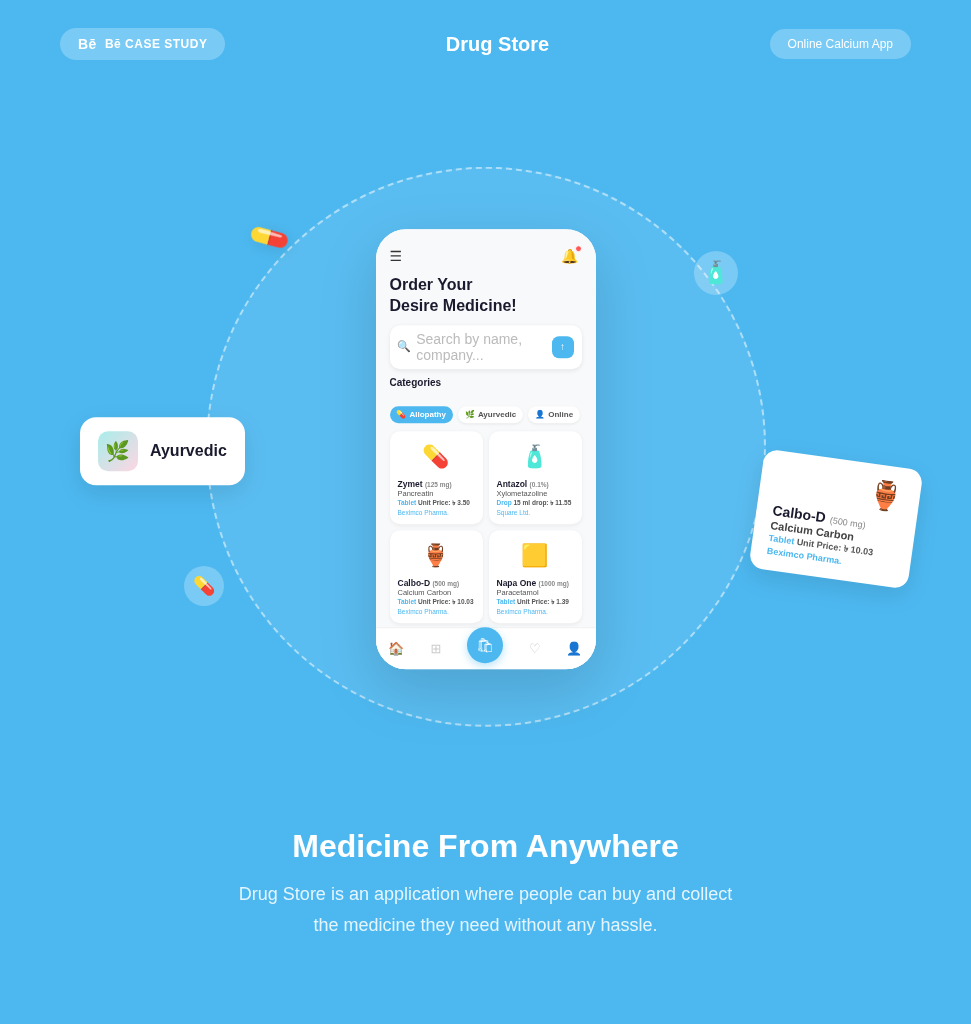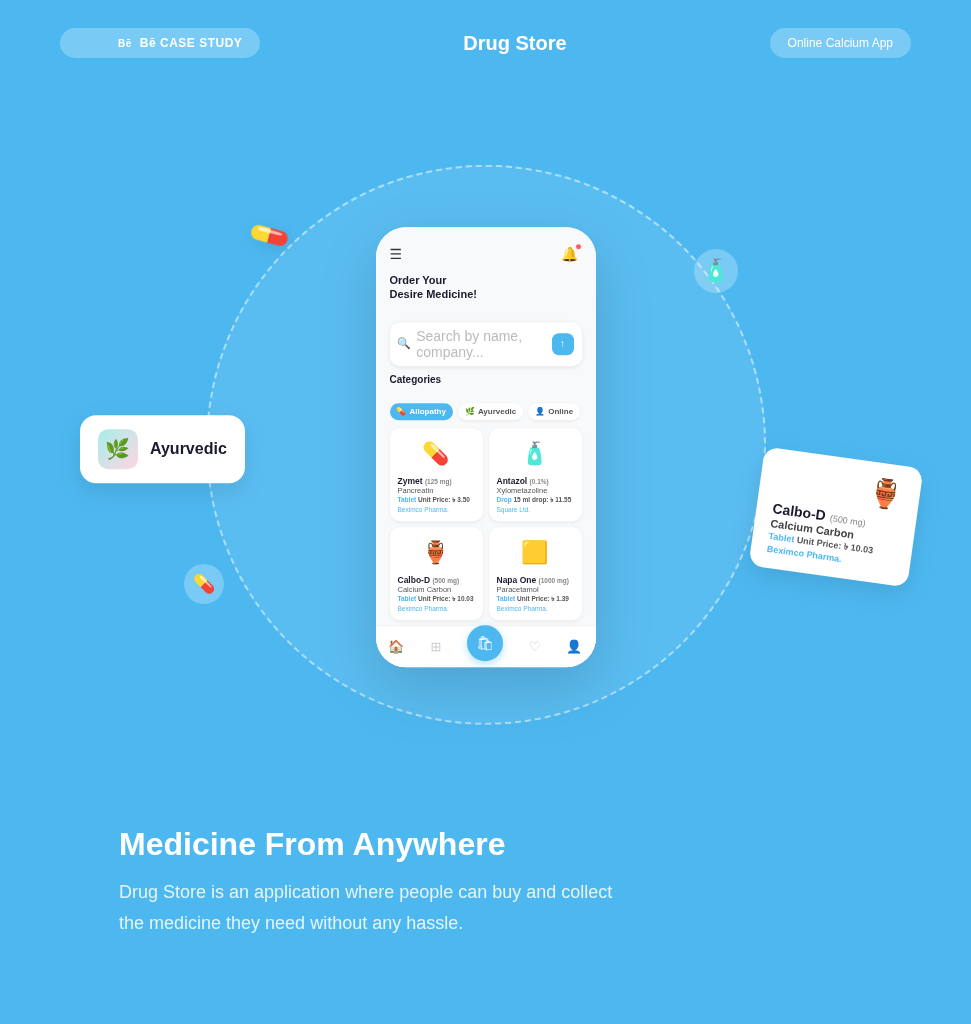--- a/index.html
+++ b/index.html
@@ -28,22 +28,21 @@
       display: flex;
       align-items: center;
       gap: 8px;
       color: white;
       font-size: 12px;
       font-weight: 600;
       letter-spacing: 0.5px;
     }
     .behance-icon {
       font-weight: 900;
-      font-size: 10px;
-      margin-left: 40px;
+      font-size: 14px;
     }
     .header-title {
       color: white;
       font-size: 20px;
       font-weight: 700;
     }
     .pharmacy-badge {
       background: rgba(255,255,255,0.25);
       border-radius: 20px;
       padding: 8px 18px;
@@ -120,25 +119,25 @@
       position: absolute;
       top: 0;
       right: 0;
       width: 7px;
       height: 7px;
       background: #ff5a5a;
       border-radius: 50%;
       border: 1px solid white;
     }
     .phone-heading {
-      font-size: 11px;
+      font-size: 16px;
       font-weight: 800;
       color: #1a1a2e;
       line-height: 1.3;
-      margin-bottom: 20px;
+      margin-bottom: 8px;
     }
     .search-bar {
       display: flex;
       align-items: center;
       background: white;
       border-radius: 10px;
       padding: 6px 8px;
       margin-bottom: 8px;
       box-shadow: 0 1px 4px rgba(0,0,0,0.08);
     }
@@ -343,21 +342,21 @@
       border-radius: 50%;
       display: flex;
       align-items: center;
       justify-content: center;
       font-size: 18px;
       z-index: 4;
     }
 
     
     .bottom-section {
-      text-align: left;
+      text-align: center;
       padding: 0 119px;
       position: relative;
       z-index: 10;
     }
     .bottom-heading {
       font-size: 32px;
       font-weight: 800;
       color: white;
       margin-bottom: 14px;
     }

